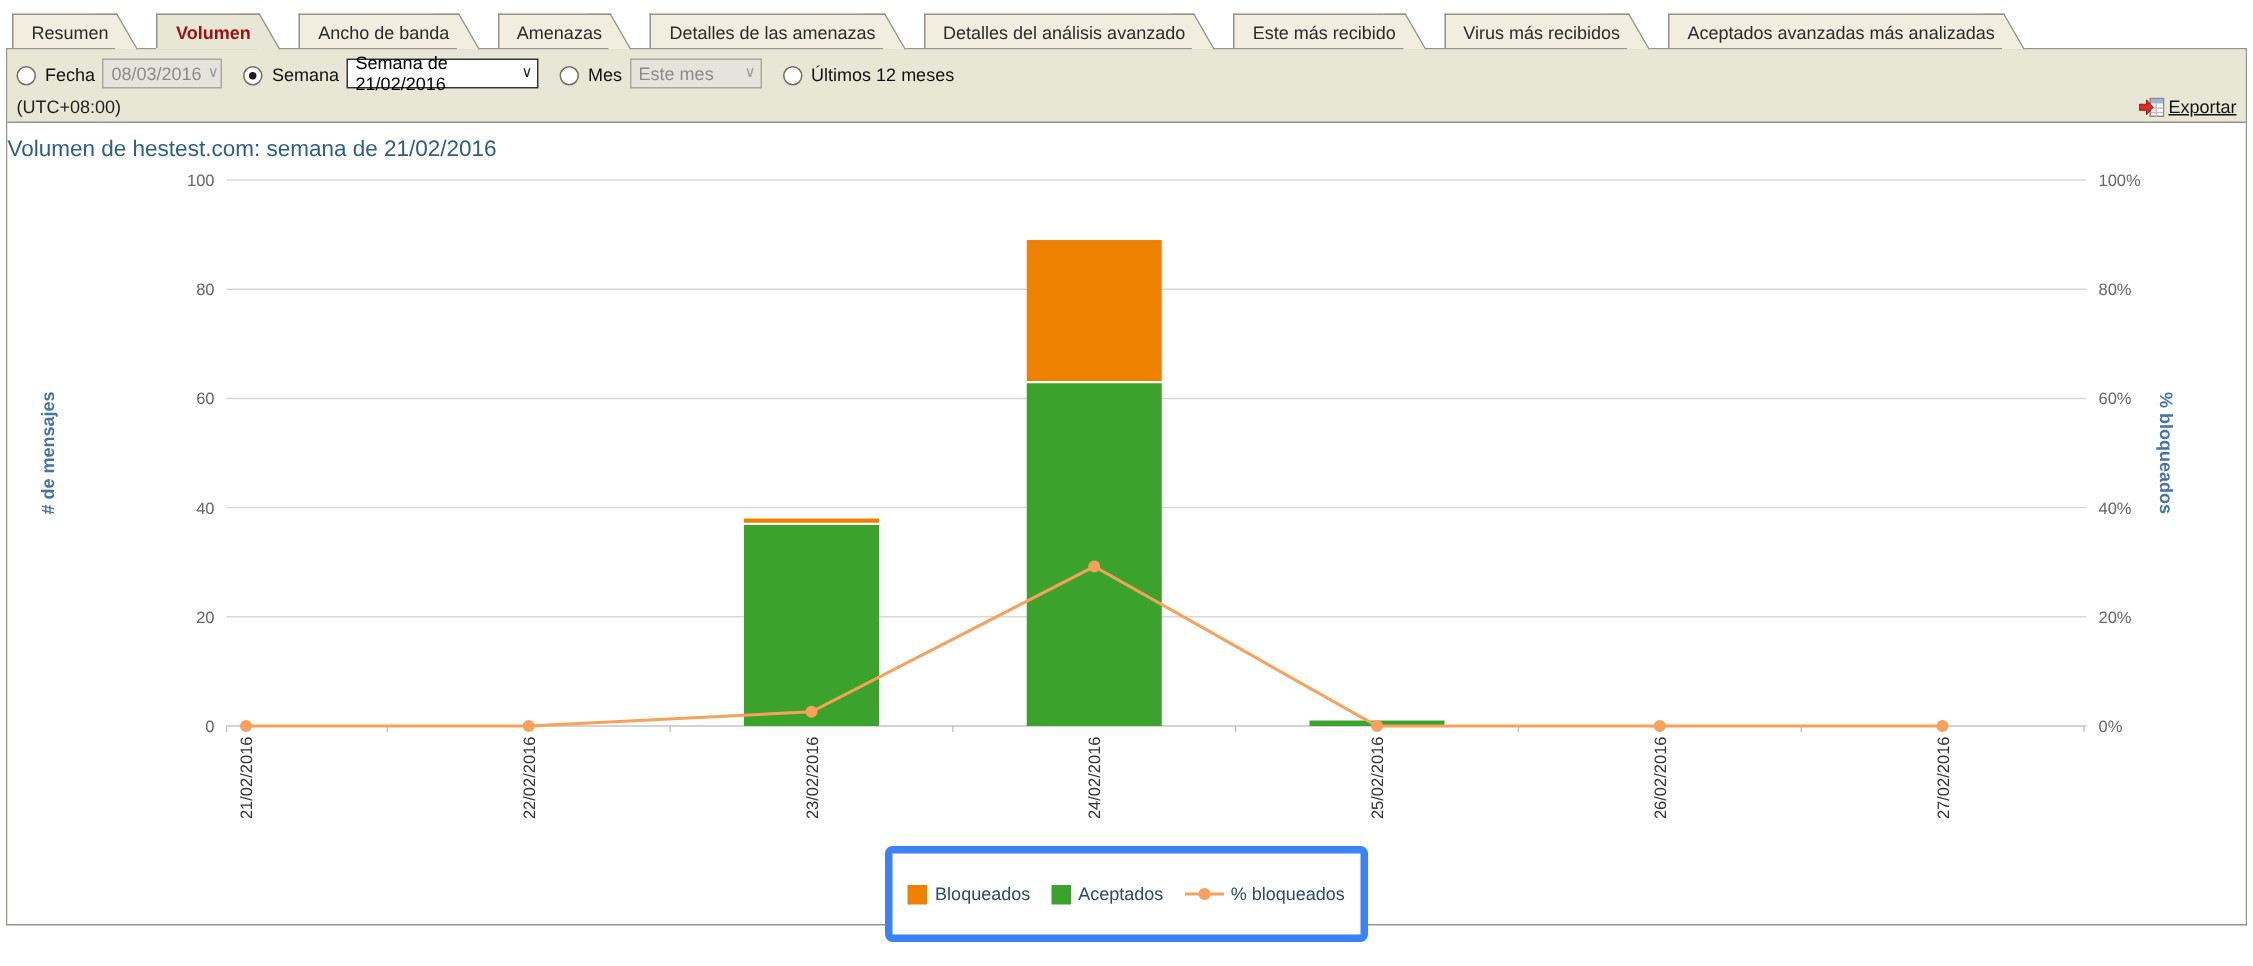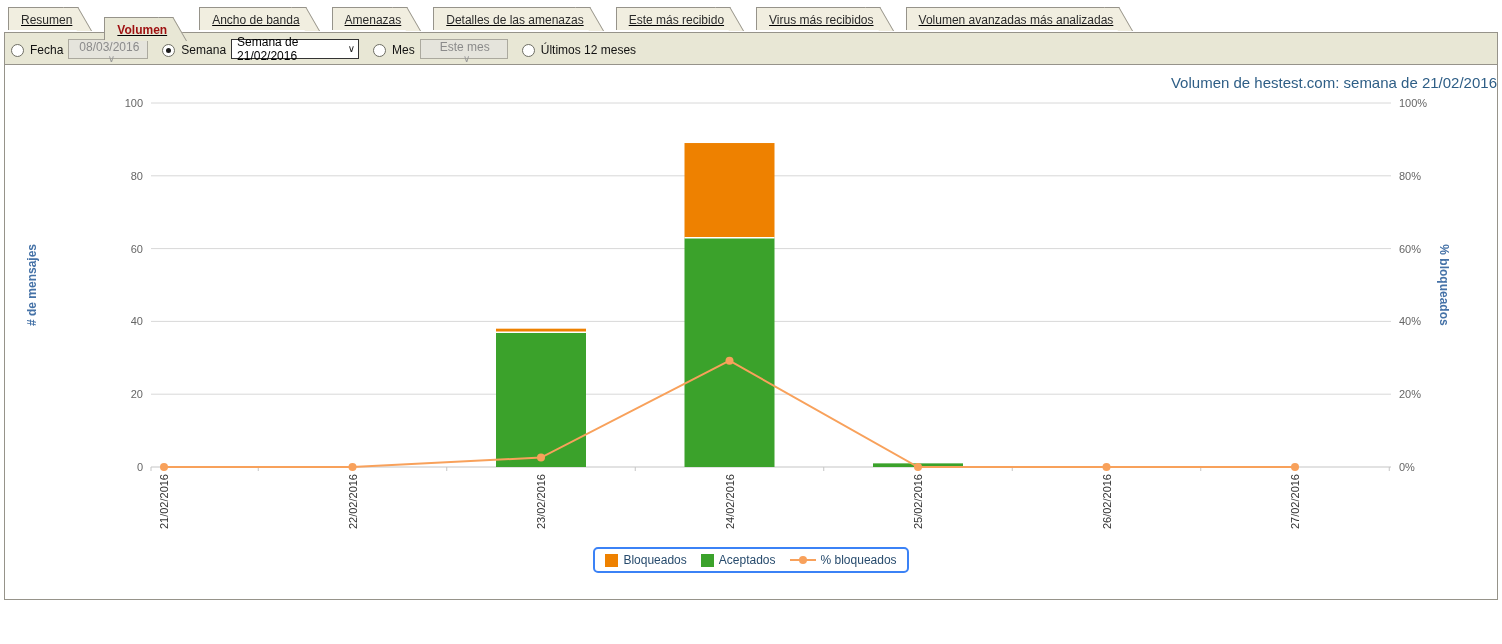--- a/index.html
+++ b/index.html
@@ -1,20 +1,20 @@
 <!DOCTYPE html>
 <html><head>
 <meta charset="utf-8">
 <style>
   html,body{margin:0;padding:0;background:#fff;}
   body{width:1502px;height:644px;font-family:"Liberation Sans","DejaVu Sans",sans-serif;overflow:hidden;}
   .page{position:relative;width:1502px;height:644px;background:#fff;}
 
   
-  .tabbar{display:flex;align-items:center;margin:5px 0 0 8px;height:27px;position:relative;z-index:2;text-decoration:underline;}
+  .tabbar{display:flex;align-items:flex-end;margin:5px 0 0 8px;height:27px;position:relative;z-index:2;}
   .tab{position:relative;background:#F1EEE0;border:1px solid #96938A;border-right:none;border-bottom:none;
        height:20px;line-height:20px;padding:2px 2px 0 12px;font-size:12px;color:#2b2b2b;margin-right:26px;
        white-space:nowrap;cursor:pointer;}
   .tab::after{content:"";position:absolute;top:-1px;right:-14px;width:14px;height:calc(100% + 1px);
        background:#F1EEE0;border-top:1px solid #96938A;border-right:1px solid #96938A;
        transform:skewX(30deg);transform-origin:0 100%;}
   .tab .tab-label{position:relative;z-index:1;padding-right:4px;}
   .tab.active{background:#E8E7D5;color:#9E1010;font-weight:bold;z-index:3;box-shadow:0 1px 0 0 #E8E7D5;margin-top:20px;}
   .tab.active::after{background:#E8E7D5;box-shadow:0 1px 0 0 #E8E7D5;}
 
@@ -24,54 +24,55 @@
   .filter-row{display:flex;height:22px;}
   .radio-group{display:inline-flex;align-items:center;gap:6px;cursor:pointer;}
   .radio{width:11px;height:11px;border:1px solid #6e6e64;border-radius:50%;background:#fff;display:inline-block;position:relative;box-sizing:content-box;}
   .radio.checked::after{content:"";position:absolute;left:3px;top:3px;width:5px;height:5px;background:#1c1c1c;border-radius:50%;}
   .flabel{margin-right:5px;}
   .sel{display:inline-flex;justify-content:space-between;align-items:center;height:20px;padding:0 3px 0 5px;
        box-sizing:border-box;font-size:12px;cursor:default;}
   .sel .arrow{font-size:10px;line-height:1;padding-left:4px;}
   .sel.enabled{background:#fff;border:1px solid #333;color:#000;cursor:pointer;}
   .sel.enabled .arrow{color:#222;}
-  .sel.disabled{background:#E5E4DC;border:1px solid #ABA99E;color:#8b8b8b;flex-direction:column;}
+  .sel.disabled{background:#E5E4DC;border:1px solid #ABA99E;color:#8b8b8b;}
   .sel.disabled .arrow{color:#999;}
   .gap{display:inline-block;width:14px;}
   .hint-row{margin:3px 0 0 56px;height:15px;color:#222;}
   .meta-row{display:flex;justify-content:space-between;align-items:flex-end;height:17px;color:#222;}
   .export{display:inline-flex;align-items:center;gap:3px;color:#141414;text-decoration:underline;font-size:12px;cursor:pointer;}
 
   
   .chart-section{background:#fff;height:528px;padding-top:6px;}
-  .chart-title{text-align:right;color:#2E5E86;font-size:15px;height:28px;line-height:24px;}
+  .chart-title{text-align:left;color:#2E5E86;font-size:15px;height:28px;line-height:24px;}
   #chart{width:1491px;}
   #chart svg{display:block;margin:0 auto;}
   .legend{display:flex;justify-content:center;margin-top:0;}
-  .legend-box{display:inline-flex;align-items:center;gap:14px;border:2px solid #3b82f6;border-radius:5px;padding:4px 10px;background:#fff;}
+  .legend-box{display:inline-flex;align-items:center;gap:14px;border:5px solid #3b82f6;border-radius:5px;padding:20px 10px;background:#fff;}
   .legend-item{display:inline-flex;align-items:center;gap:5px;color:#274B6D;font-size:12px;}
   .swatch{width:13px;height:13px;display:inline-block;}
   .line-glyph{width:26px;height:10px;position:relative;display:inline-block;}
   .line-glyph .lg-line{position:absolute;top:4px;left:0;right:0;height:2px;}
   .line-glyph .lg-dot{position:absolute;top:1px;left:9px;width:8px;height:8px;border-radius:50%;}
 </style>
 </head>
 <body>
 
 <div class="page">
 
   <div class="tabbar" id="tabbar">
       <div class="tab"><span class="tab-label">Resumen</span></div>
       <div class="tab active"><span class="tab-label">Volumen</span></div>
       <div class="tab"><span class="tab-label">Ancho de banda</span></div>
       <div class="tab"><span class="tab-label">Amenazas</span></div>
       <div class="tab"><span class="tab-label">Detalles de las amenazas</span></div>
+      <div class="tab"><span class="tab-label">Detalles del análisis avanzado</span></div>
       <div class="tab"><span class="tab-label">Este más recibido</span></div>
       <div class="tab"><span class="tab-label">Virus más recibidos</span></div>
-      <div class="tab"><span class="tab-label">Volumen avanzadas más analizadas</span></div>
+      <div class="tab"><span class="tab-label">Aceptados avanzadas más analizadas</span></div>
     </div>
 
   <div class="panel">
 
     <div class="filters">
       <div class="filter-row">
         <span class="radio-group">
           <span class="radio"></span>
           <span class="flabel">Fecha</span>
         </span>
@@ -98,20 +99,34 @@
           <span class="arrow">∨</span>
         </span>
         <span class="gap"></span>
         <span class="radio-group">
           <span class="radio"></span>
           <span class="flabel">Últimos 12 meses</span>
         </span>
       </div>
 
 
+      <div class="meta-row">
+        <span>(UTC+08:00)</span>
+        <a class="export">
+          <svg width="17" height="13" viewBox="0 0 17 13">
+            <rect x="7.5" y="0.5" width="9" height="12" fill="#ffffff" stroke="#8a8a8a"></rect>
+            <rect x="8" y="1" width="8" height="3" fill="#9DB6D4"></rect>
+            <line x1="8" y1="7" x2="16" y2="7" stroke="#c0c0c0"></line>
+            <line x1="8" y1="10" x2="16" y2="10" stroke="#c0c0c0"></line>
+            <line x1="11.5" y1="4" x2="11.5" y2="13" stroke="#c0c0c0"></line>
+            <polygon points="0,4.5 5,4.5 5,1.5 9.5,6.5 5,11.5 5,8.5 0,8.5" fill="#D83020" stroke="#8E1408" stroke-width="0.6"></polygon>
+          </svg>
+          <span>Exportar</span>
+        </a>
+      </div>
     </div>
 
     <div class="chart-section">
       <div class="chart-title">Volumen de hestest.com: semana de 21/02/2016</div>
       <div id="chart">
           <svg width="1489" height="448" viewBox="0 0 1489 448">
             <line x1="145" y1="368" x2="1385" y2="368" stroke="#C5C5C5" stroke-width="1"></line>
             <text x="137" y="372" text-anchor="end" font-size="11" fill="#666">0</text>
             <text x="1393" y="372" text-anchor="start" font-size="11" fill="#666">0%</text>
             <line x1="145" y1="295.2" x2="1385" y2="295.2" stroke="#D8D8D8" stroke-width="1"></line>

